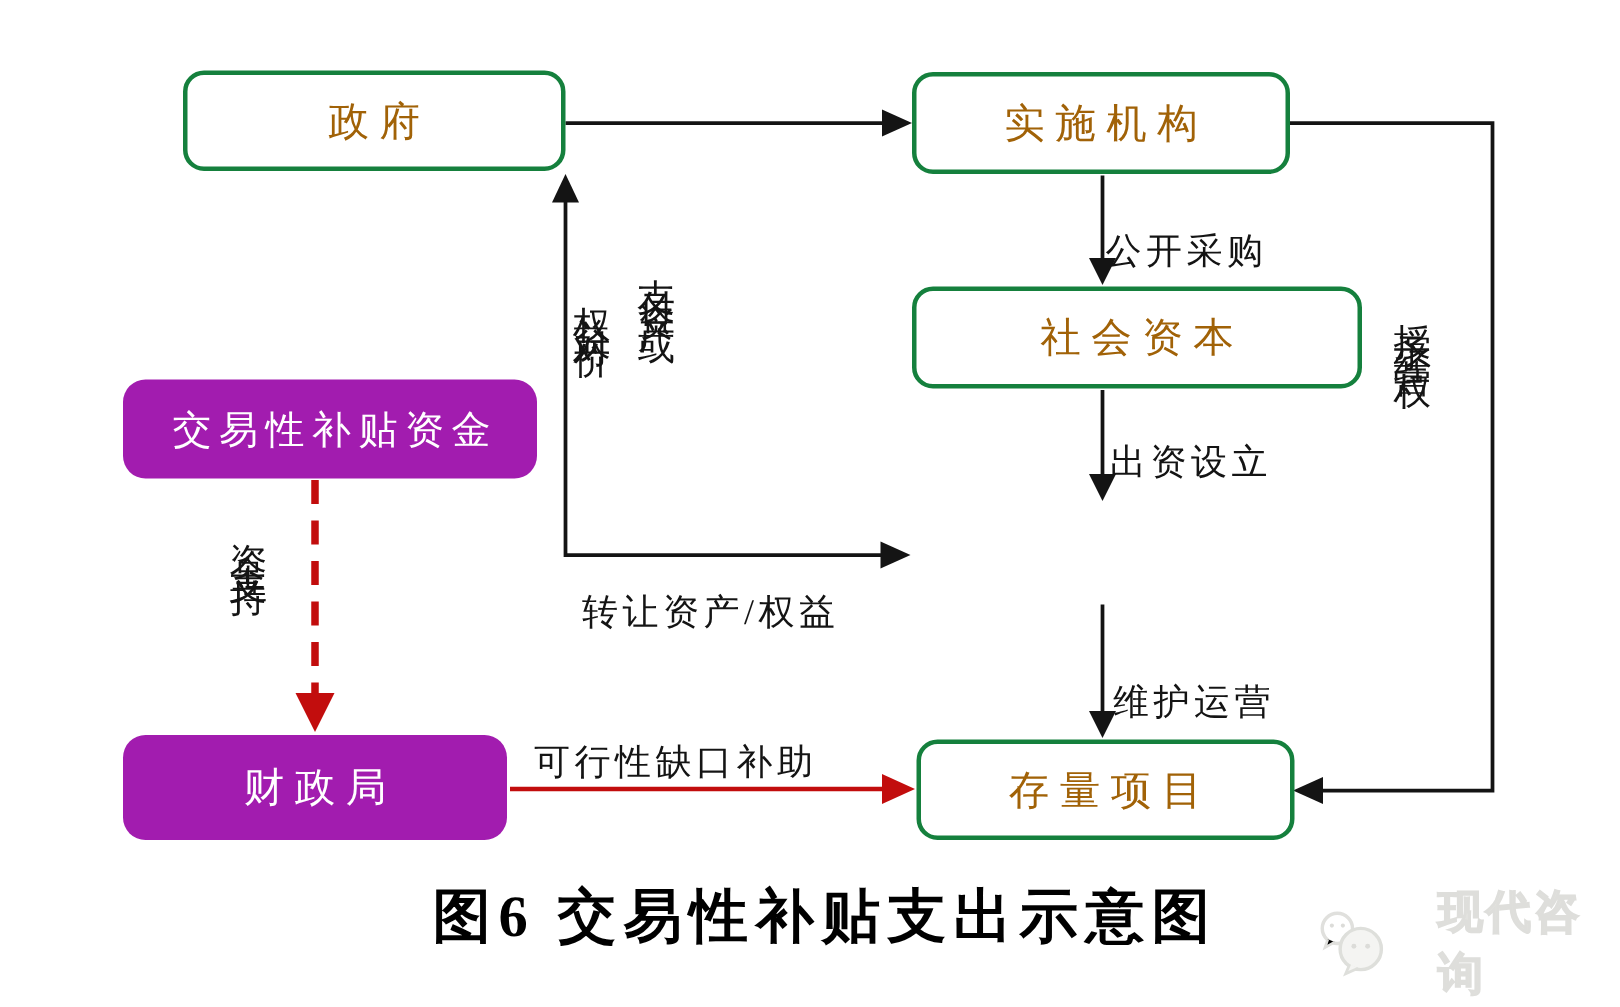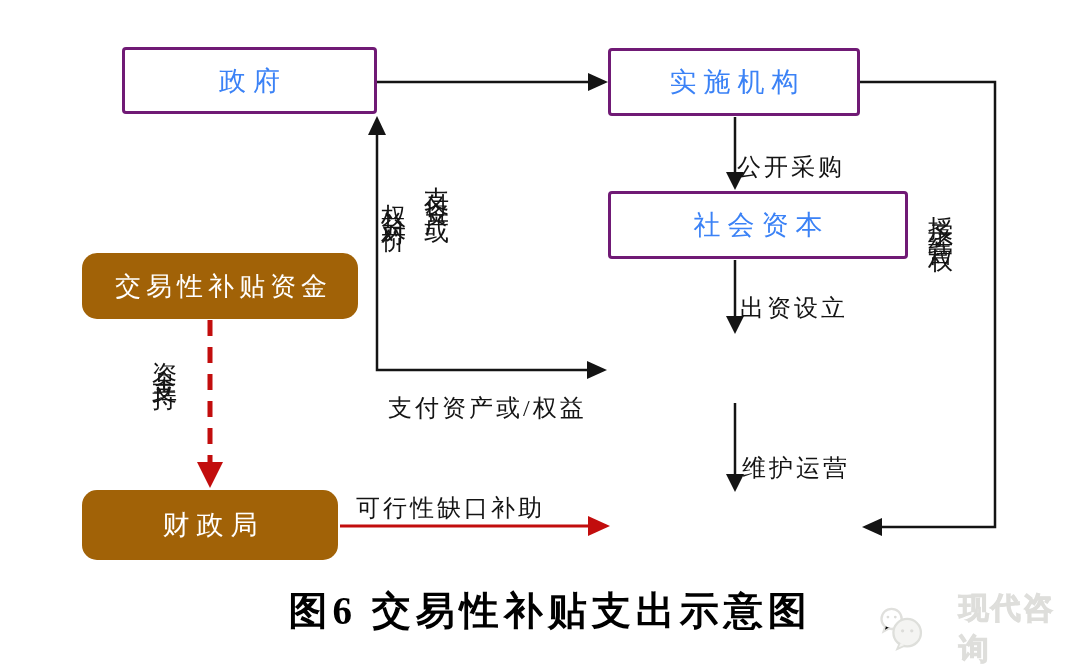--- a/index.html
+++ b/index.html
@@ -3,26 +3,26 @@
 <meta charset="utf-8">
 <style>
   html,body{margin:0;padding:0;background:#fff;}
   #stage{
     position:relative;width:1080px;height:671px;background:#ffffff;overflow:hidden;
     font-family:"Liberation Serif","DejaVu Serif",serif;color:#111;
   }
   #wires{position:absolute;left:0;top:0;width:1080px;height:671px;}
   .node{
     position:absolute;display:flex;align-items:center;justify-content:center;
-    background:#ffffff;border:3px solid #701a75;border-radius:4px;
-    font-size:27px;letter-spacing:7px;color:#3b82f6;box-sizing:border-box;
+    background:#ffffff;border:3px solid #15803d;border-radius:14px;
+    font-size:27px;letter-spacing:7px;color:#a16207;box-sizing:border-box;
     text-indent:7px; 
   }
   .node.red{
-    background:#a16207;border:none;color:#ffffff;border-radius:15px;
+    background:#a21caf;border:none;color:#ffffff;border-radius:15px;
   }
   .elabel{
     position:absolute;font-size:24px;letter-spacing:3px;color:#141414;white-space:nowrap;margin-top:12px;
   }
   .vlabel{
     position:absolute;writing-mode:vertical-rl;text-orientation:upright;
     font-size:25px;letter-spacing:8px;color:#141414;line-height:1;white-space:nowrap;
   }
   .caption{
     position:absolute;left:200px;top:584px;width:700px;text-align:center;
@@ -84,32 +84,33 @@
     </g>
   </svg>
 
   <div class="node" style="left:122px;top:47px;width:255px;height:67px;">政府</div>
 
   <div class="node" style="left:608px;top:48px;width:252px;height:68px;">实施机构</div>
 
   <div class="node" style="left:608px;top:191px;width:300px;height:68px;">社会资本</div>
 
 
+  <div class="node" style="left:611px;top:493px;width:252px;height:67px;">存量项目</div>
 
   <div class="node red" style="left:82px;top:253px;width:276px;height:66px;font-size:26px;letter-spacing:5px;">交易性补贴资金</div>
 
   <div class="node red" style="left:82px;top:490px;width:256px;height:70px;">财政局</div>
 
   <div class="elabel" style="left:737px;top:139px;">公开采购</div>
 
   <div class="elabel" style="left:740px;top:280px;">出资设立</div>
 
   <div class="elabel" style="left:742px;top:440px;">维护运营</div>
 
-  <div class="elabel" style="left:388px;top:380px;">支付资产或/权益</div>
+  <div class="elabel" style="left:388px;top:380px;">转让资产/权益</div>
 
   <div class="elabel" style="left:356px;top:480px;">可行性缺口补助</div>
 
   <div class="vlabel" style="left:424px;top:166px;">支付资产或</div>
 
   <div class="vlabel" style="left:381px;top:184px;">权益对价</div>
 
   <div class="vlabel" style="left:152px;top:342px;">资金支持</div>
 
   <div class="vlabel" style="left:928px;top:196px;">授予经营权</div>

